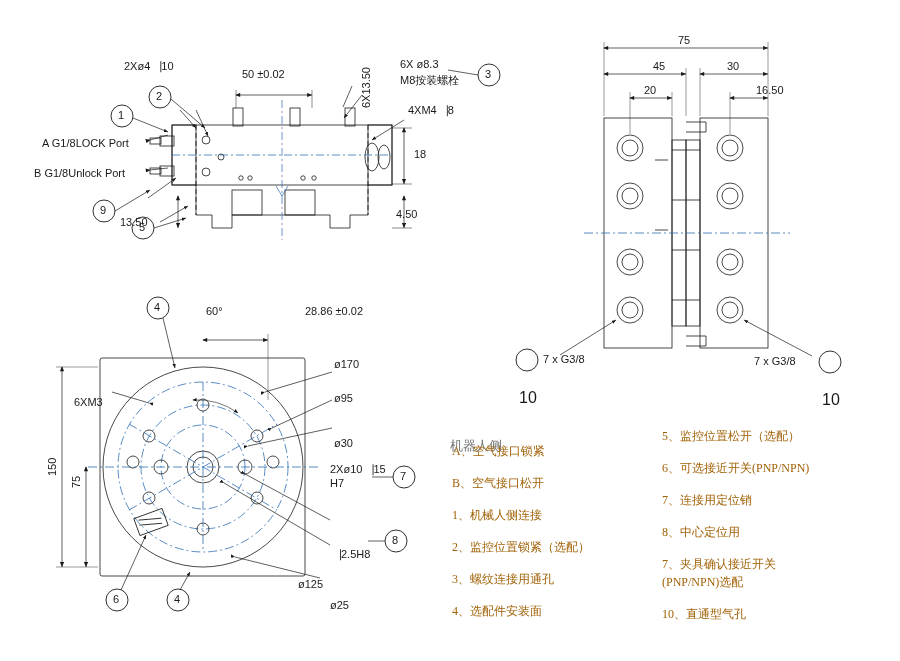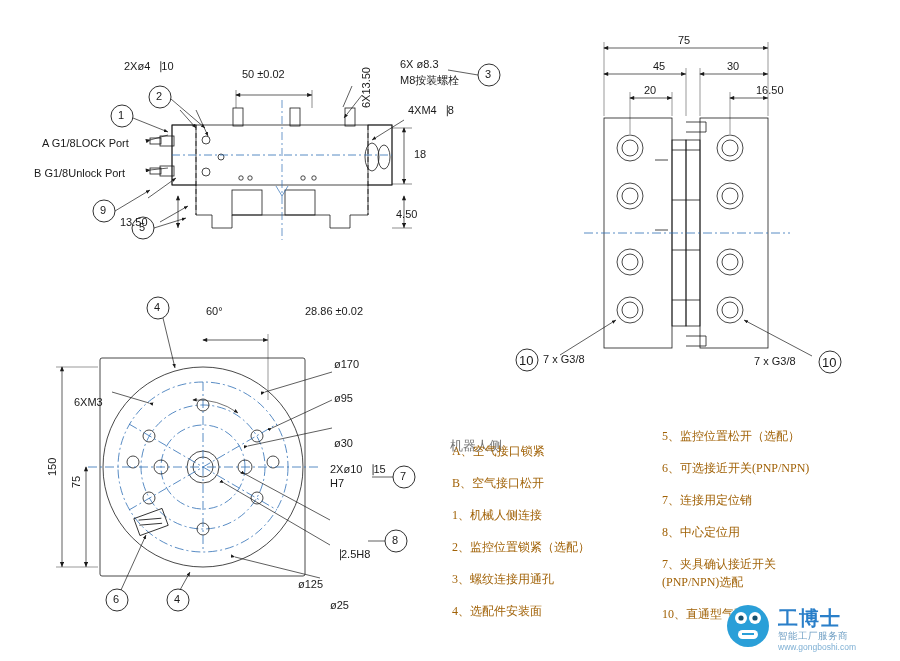--- a/index.html
+++ b/index.html
@@ -25,21 +25,21 @@
     height: 661px;
   }
   .lbl {
     position: absolute;
     font-family: "Liberation Sans", sans-serif;
     font-size: 11px;
     color: #1a1a1a;
     white-space: nowrap;
     line-height: 1.25;
   }
-  .lbl.sm { font-size: 13px; }
+  .lbl.sm { font-size: 16px; margin-top: 35px; }
   .vert {
     transform-origin: left top;
     transform: rotate(-90deg);
   }
   .legend-title {
     position: absolute;
     font-size: 13px;
     color: #737373;
     font-family: "Liberation Sans", sans-serif;
     white-space: nowrap;
@@ -370,28 +370,14 @@
   <div class="legend-item" style="left:452px; top:603px;">4、选配件安装面</div>
 
   <div class="legend-item" style="left:662px; top:428px;">5、监控位置松开（选配）</div>
   <div class="legend-item" style="left:662px; top:460px;">6、可选接近开关(PNP/NPN)</div>
   <div class="legend-item" style="left:662px; top:492px;">7、连接用定位销</div>
   <div class="legend-item" style="left:662px; top:524px;">8、中心定位用</div>
   <div class="legend-item" style="left:662px; top:556px;">7、夹具确认接近开关</div>
   <div class="legend-item" style="left:662px; top:574px;">(PNP/NPN)选配</div>
   <div class="legend-item" style="left:662px; top:606px;">10、直通型气孔</div>
 
-  <div class="wm">
-    <svg width="52" height="52" viewBox="0 0 52 52" style="position:absolute;left:0;top:2px;">
-      <circle cx="26" cy="27" r="21" fill="#2a9fd8"></circle>
-      <circle cx="19" cy="19" r="6" fill="#ffffff"></circle>
-      <circle cx="33" cy="19" r="6" fill="#ffffff"></circle>
-      <circle cx="19" cy="19" r="2.6" fill="#16516f"></circle>
-      <circle cx="33" cy="19" r="2.6" fill="#16516f"></circle>
-      <rect x="16" y="31" width="20" height="9" rx="4.5" fill="#ffffff"></rect>
-      <path d="M20 35 h12" stroke="#2a9fd8" stroke-width="2"></path>
-    </svg>
-    <div class="wm-text">工博士</div>
-    <div class="wm-sub">智能工厂服务商</div>
-    <div class="wm-url">www.gongboshi.com</div>
-  </div>
 
 </div>
 
 </body></html>

